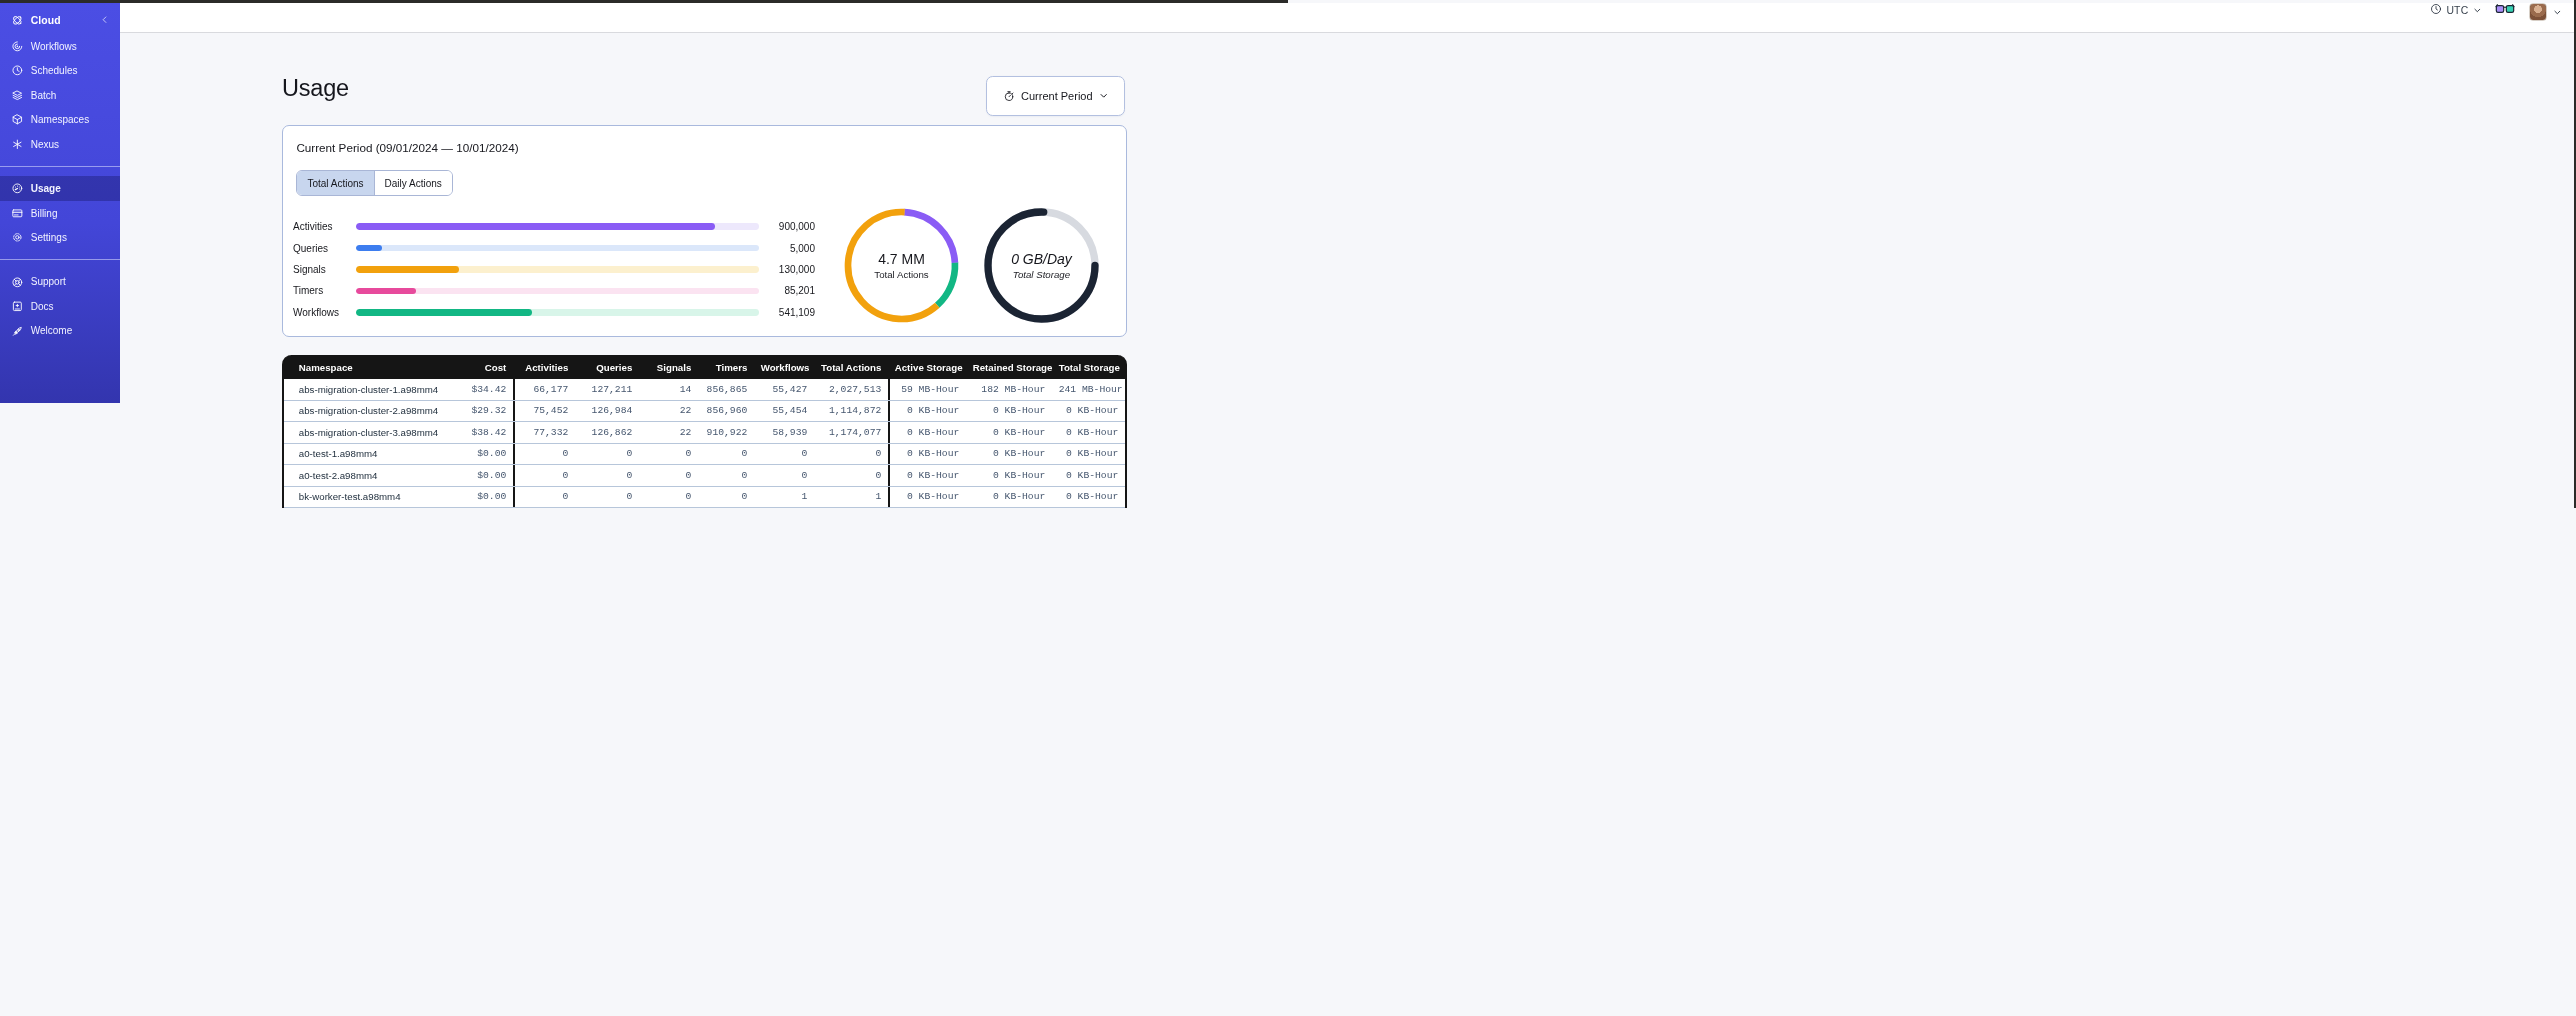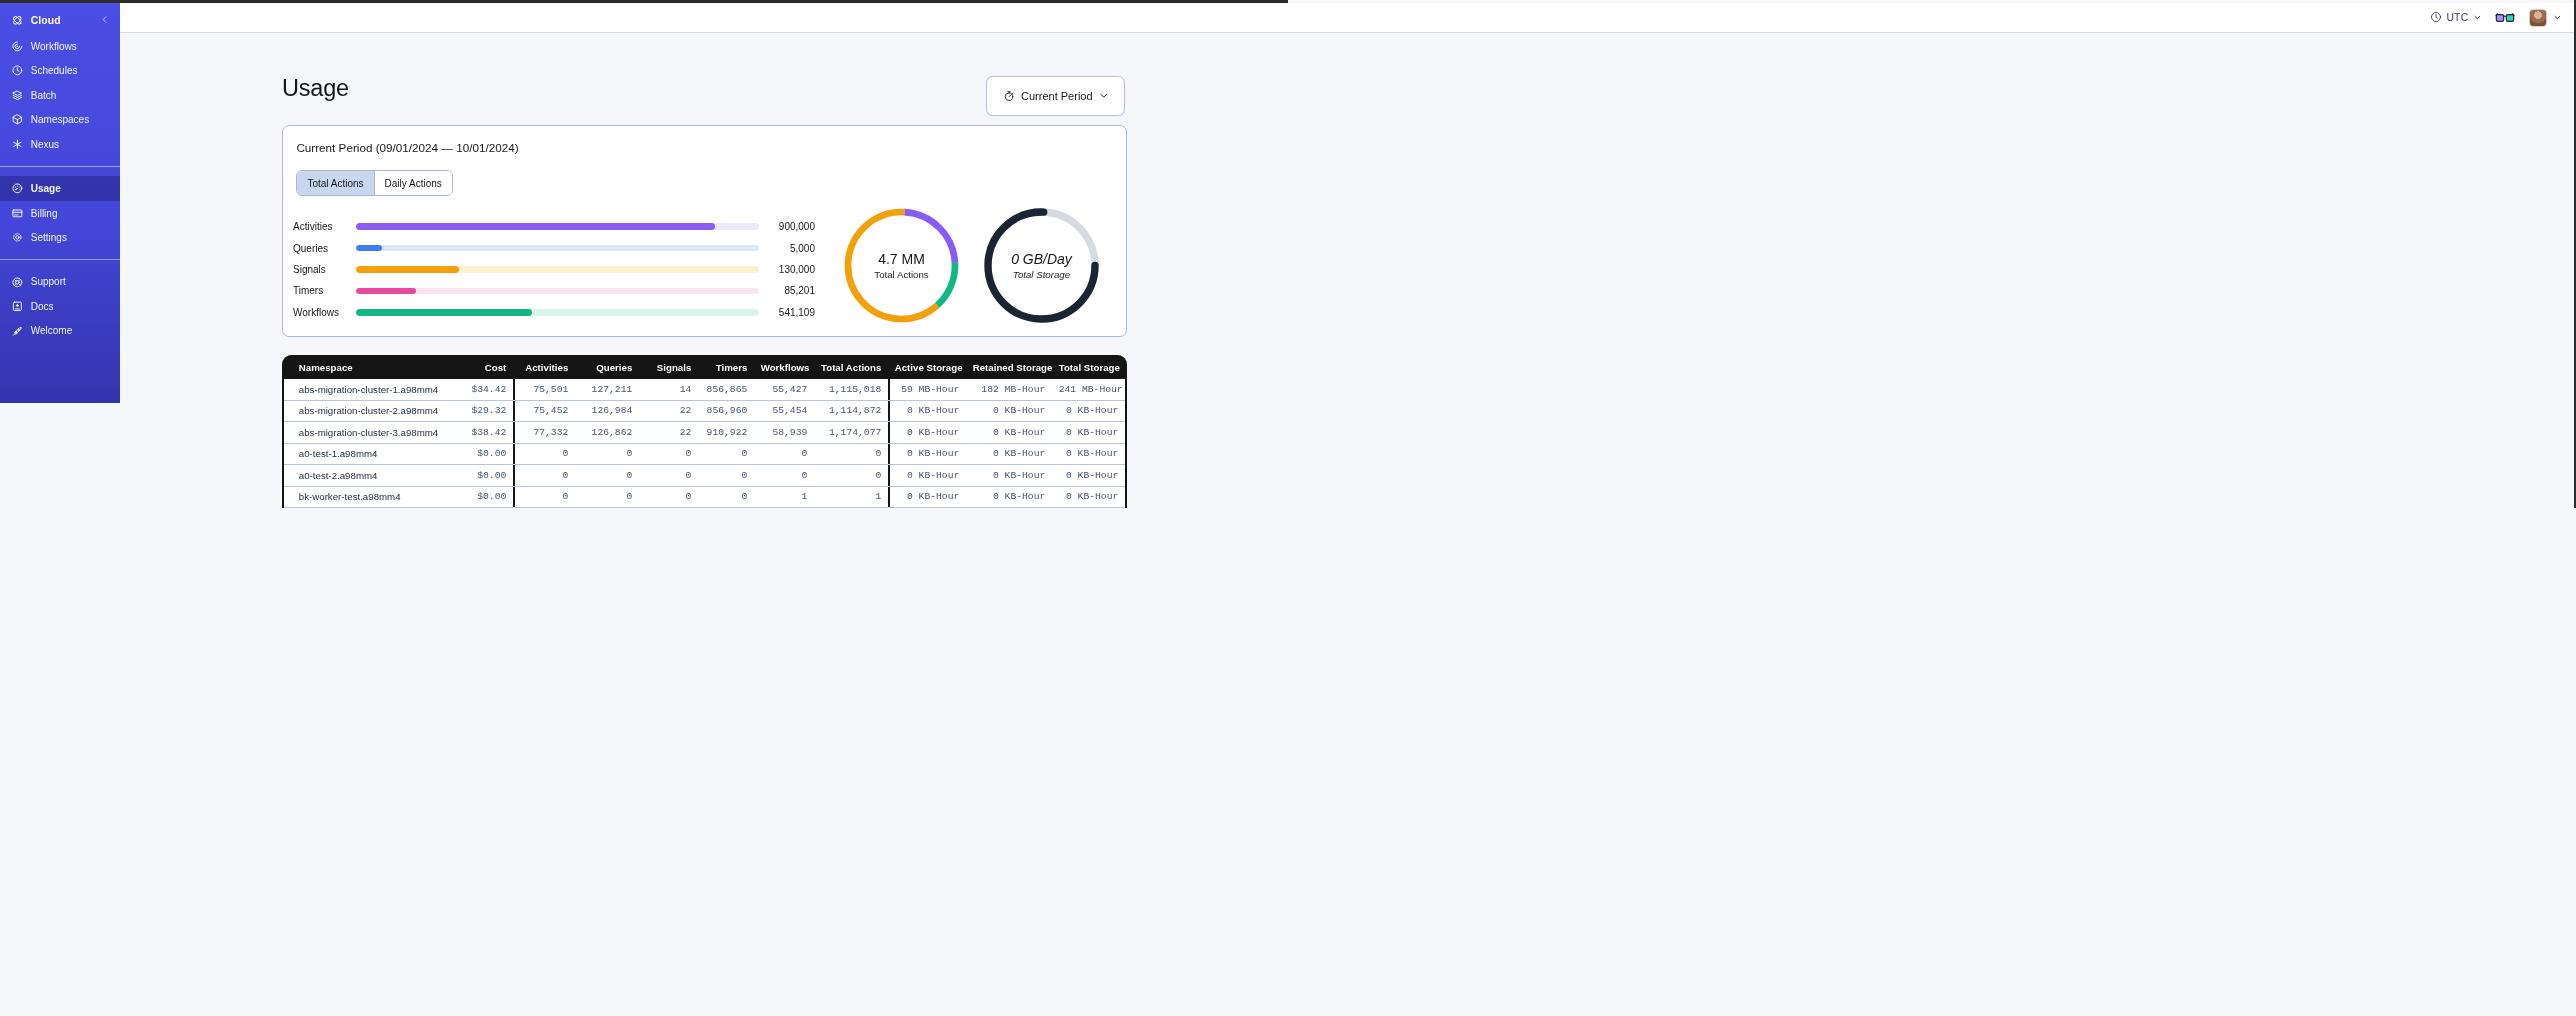--- a/index.html
+++ b/index.html
@@ -20,21 +20,21 @@
   .side-item { height:24.5px; display:flex; align-items:center; gap:6.7px; padding-left:11.4px;
     font-size:10px; color:#f2f3ff; cursor:pointer; }
   .side-item.active { background:rgba(10,10,70,.30); font-weight:700; }
   .side-divider { border-top:0.7px solid rgba(222,226,255,.55); margin:9.4px 0; }
   .sicon { width:12.7px; height:12.7px; flex:0 0 12.7px; display:flex; align-items:center; justify-content:center; }
   .sicon svg { width:12.7px; height:12.7px; stroke:#fff; fill:none; stroke-width:1.7;
     stroke-linecap:round; stroke-linejoin:round; }
 
   
   .topbar { position:absolute; left:120px; right:0; top:3.4px; height:30px; background:#fff;
-    border-bottom:0.7px solid #d9dade; display:flex; align-items:center; justify-content:flex-end;
+    border-bottom:0.7px solid #d9dade; display:flex; align-items:flex-start; justify-content:flex-end;
     padding-right:14.8px; gap:13.4px; z-index:5; }
   .tz { display:flex; align-items:center; gap:4.7px; cursor:pointer; }
   .tz .label { font-size:10.4px; color:#39434f; letter-spacing:0.2px; }
   .icon-dark svg { stroke:#1b2533; fill:none; stroke-width:1.6; stroke-linecap:round; stroke-linejoin:round; }
   .avatar-wrap { display:flex; align-items:center; gap:6px; cursor:pointer; }
   .avatar { width:18px; height:18px; border-radius:4px;
     background:radial-gradient(circle at 50% 32%, #d9b091 0 28%, #9a6b4d 29% 58%, #7d5138 59%),
     linear-gradient(160deg,#c2c0bd,#8b6a4e); border:0.7px solid #d7cfc6; }
 
   
@@ -363,26 +363,26 @@
     <div class="cell c-right">Workflows</div>
     <div class="cell c-right">Total Actions</div>
     <div class="cell c-right">Active Storage</div>
     <div class="cell c-right">Retained Storage</div>
     <div class="cell c-right">Total Storage</div>
   </div>
   <div class="tbody-wrap" id="tbody">
     <div class="tgrid trow">
       <div class="cell c-left"><span class="ns-link">abs-migration-cluster-1.a98mm4</span></div>
       <div class="cell c-right num">$34.42</div>
-      <div class="cell c-right num dv">75,501</div>
+      <div class="cell c-right num dv">66,177</div>
       <div class="cell c-right num">127,211</div>
       <div class="cell c-right num">14</div>
       <div class="cell c-right num">856,865</div>
       <div class="cell c-right num">55,427</div>
-      <div class="cell c-right num">1,115,018</div>
+      <div class="cell c-right num">2,027,513</div>
       <div class="cell c-right num dv">59 MB-Hour</div>
       <div class="cell c-right num">182 MB-Hour</div>
       <div class="cell c-right num">241 MB-Hour</div>
     </div>
 
     <div class="tgrid trow">
       <div class="cell c-left"><span class="ns-link">abs-migration-cluster-2.a98mm4</span></div>
       <div class="cell c-right num">$29.32</div>
       <div class="cell c-right num dv">75,452</div>
       <div class="cell c-right num">126,984</div>

